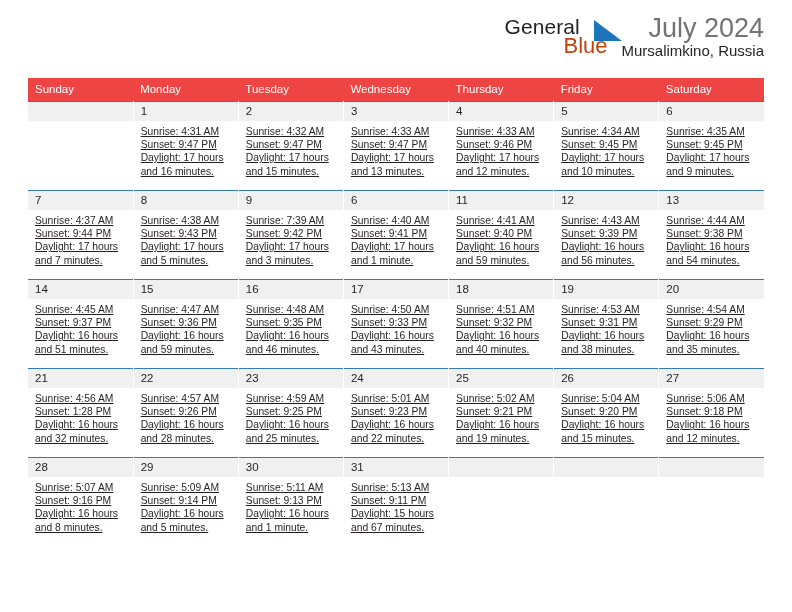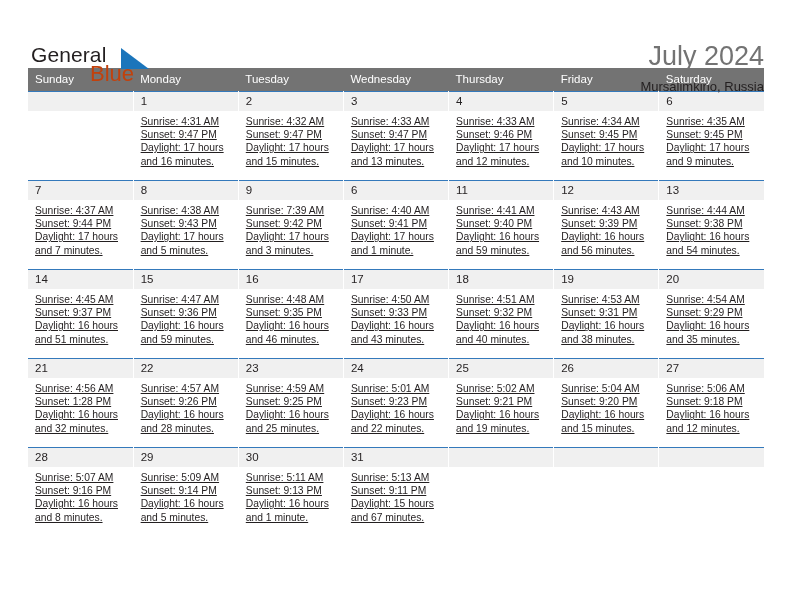--- a/index.html
+++ b/index.html
@@ -19,23 +19,23 @@
     width: 792px;
     height: 612px;
     box-sizing: border-box;
     padding: 0 28px;
   }
 
   
   .topbar {
     display: flex;
     align-items: flex-start;
-    justify-content: space-between;
-    height: 68px;
-    padding-top: 42px;
+    justify-content: flex-end;
+    height: 78px;
+    padding-top: 14px;
     box-sizing: border-box;
   }
   .logo {
     position: relative;
     width: 120px;
     height: 48px;
     line-height: 1;
     user-select: none;
   }
   .logo-general {
@@ -70,34 +70,33 @@
     padding-top: 0px;
   }
   .cal-title {
     font-size: 27px;
     color: #737373;
     line-height: 1.05;
     font-weight: normal;
     white-space: nowrap;
   }
   .cal-sub {
-    font-size: 13px;
+    font-size: 15px;
     color: #231f20;
-    margin-top: 9px;
     white-space: nowrap;
   }
 
   
   .cal {
     width: 736px;
     border-collapse: collapse;
     table-layout: fixed;
   }
   .cal th {
-    background: #737373;
+    background: #ef4444;
     color: #ffffff;
     font-size: 11.5px;
     font-weight: normal;
     text-align: left;
     padding: 5px 0 6px 7px;
     height: 20px;
     box-sizing: border-box;
   }
   .cal td {
     vertical-align: top;

